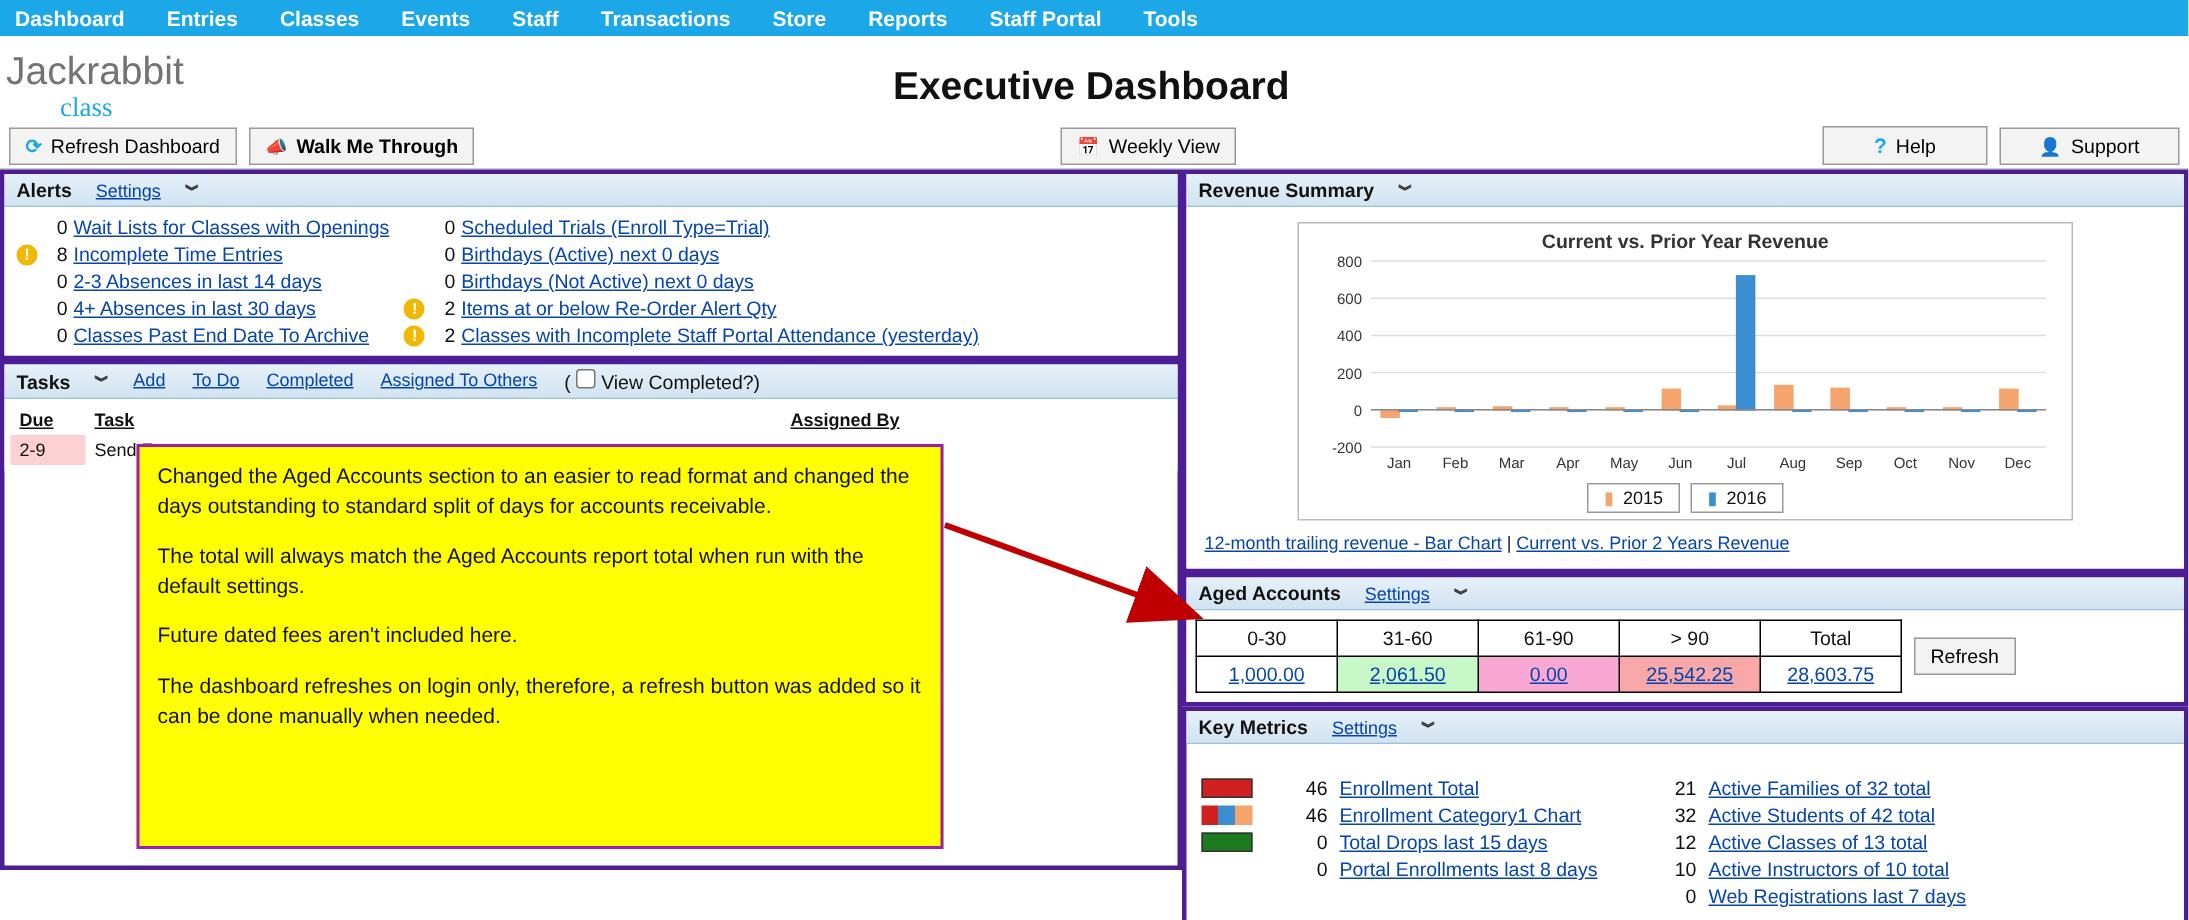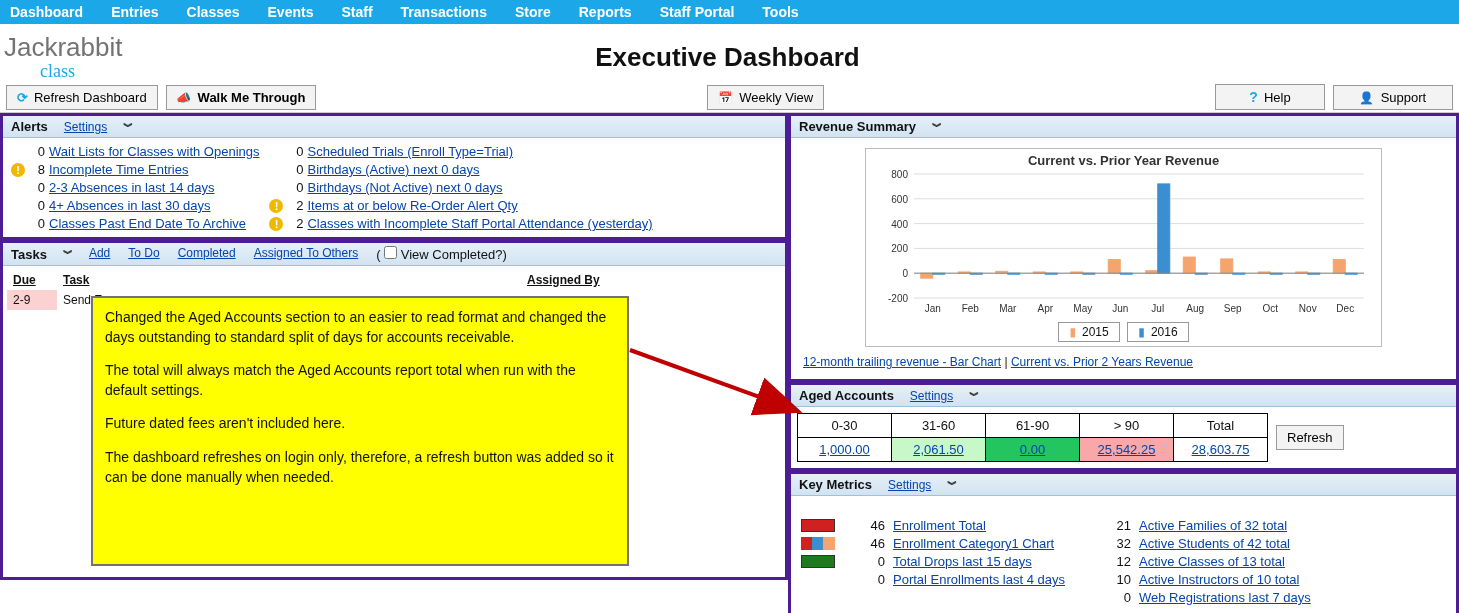--- a/index.html
+++ b/index.html
@@ -49,40 +49,40 @@
   
   .tasks-head-links a { font-size:12px; margin-right:14px; }
   .tasks-head-links { font-weight:normal; display:flex; gap:4px; }
   .task-table { width:100%; font-size:12px; border-collapse:collapse; }
   .task-table th { text-align:left; text-decoration:underline; padding:3px 6px; }
   .task-table td { padding:3px 6px; }
   .th-assigned { text-align:center; }
   .task-row-pink td:first-child { background:#FCD1D1; }
   
   
-  .callout { position:absolute; left:91px; top:296px; width:538px; height:270px; background:#FFFF00; border:2px solid #737373; padding:10px 12px; font-size:14px; line-height:1.4; z-index:10; }
+  .callout { position:absolute; left:91px; top:296px; width:538px; height:270px; background:#FFFF00; border:2px solid #a21caf; padding:10px 12px; font-size:14px; line-height:1.4; z-index:10; }
   .callout p { margin-bottom:14px; }
   
   
   .arrow-svg { position:absolute; left:620px; top:340px; z-index:9; }
   
   
   .chart-wrap { border:1px solid #bbb; margin:4px auto; width:517px; background:#fff; padding:4px; }
   .chart-title { text-align:center; font-weight:bold; font-size:13px; color:#333; }
   .chart-svg { display:block; margin:0 auto; }
   .legend-item { border:1px solid #999; padding:2px 10px; font-size:12px; display:inline-flex; align-items:center; gap:6px; margin:0 2px; }
   .chart-links { text-align:left; font-size:12px; padding:4px; }
   
   
   .aged-wrap { display:flex; align-items:center; gap:8px; padding:6px; }
   .aged-table { border-collapse:collapse; }
   .aged-table th, .aged-table td { border:1px solid #000; padding:4px 0; width:94px; text-align:center; font-size:13px; }
   .aged-table th { font-weight:normal; }
   .aged-table td a { display:block; }
-  .cell-green { background:#22c55e;margin-top:40px; }
+  .cell-green { background:#f9a8d4;margin-top:40px; }
   .cell-lightgreen { background:#C8F8C8; }
   .cell-pink { background:#F8A8A8; }
   
   
   .metrics-body { display:flex; gap:40px; padding:22px 10px; }
   .metrics-col { display:flex; flex-direction:column; gap:3px; }
   .metric-row { display:flex; align-items:center; gap:8px; font-size:13px; white-space:nowrap; }
   .metric-sw { width:34px; height:13px; display:inline-block; border:1px solid #333; }
   .metric-val { width:42px; text-align:right; display:inline-block; }
 </style>
@@ -381,21 +381,21 @@
               <a>Enrollment Category1 Chart</a>
             </div>
             <div class="metric-row">
               <span class="metric-sw" style="background:#1E7A1E"></span>
               <span class="metric-val">0</span>
               <a>Total Drops last 15 days</a>
             </div>
             <div class="metric-row">
               <span class="metric-sw" style="border:none"></span>
               <span class="metric-val">0</span>
-              <a>Portal Enrollments last 4 days</a>
+              <a>Portal Enrollments last 8 days</a>
             </div>
           </div>
         <div class="metrics-col" id="metrics-right">
             <div class="metric-row">
               <span class="metric-val" style="width:26px">21</span>
               <a>Active Families of 32 total</a>
             </div>
             <div class="metric-row">
               <span class="metric-val" style="width:26px">32</span>
               <a>Active Students of 42 total</a>

